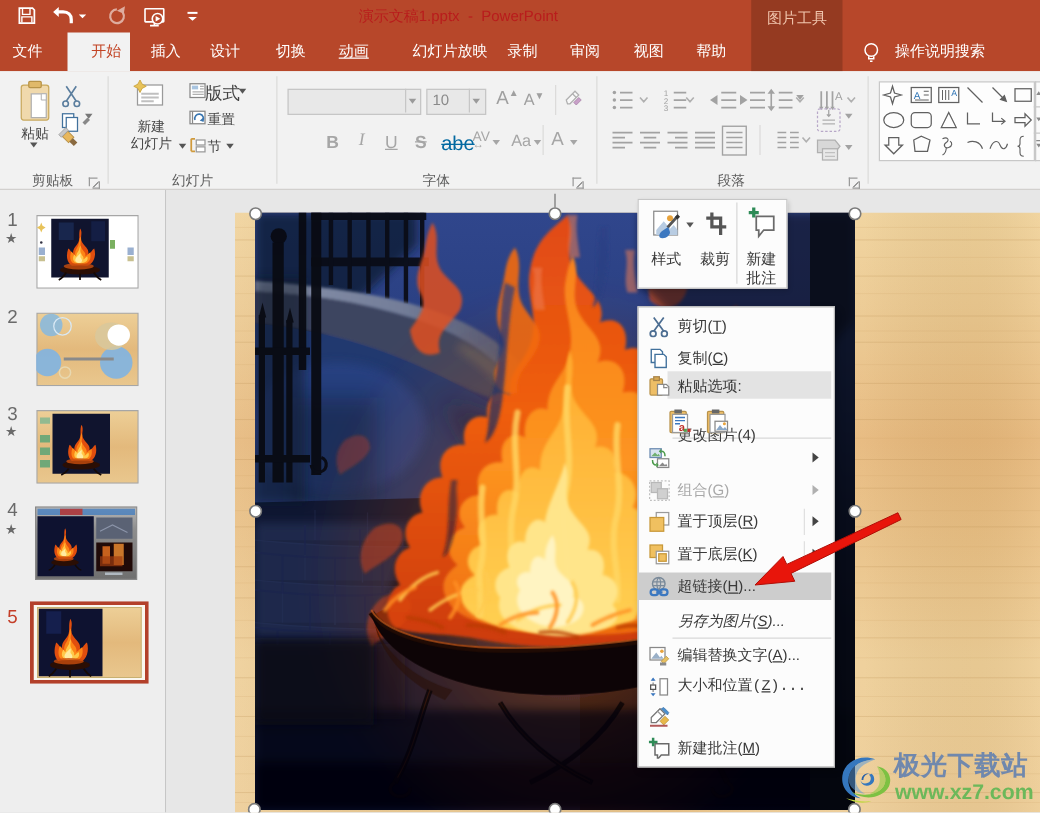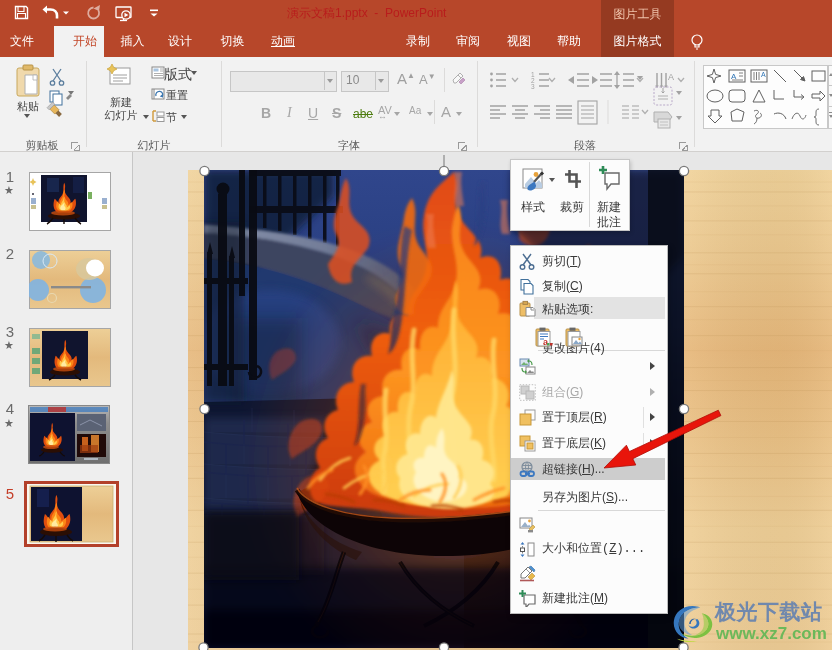--- a/index.html
+++ b/index.html
@@ -51,31 +51,32 @@
       </g>
   </svg>
 
   <div class="abs" style="left:54px;top:26px;width:50px;height:31px;background:#f2f2f2;"></div>
   <div class="tab" style="left:0px;width:44px;">文件</div>
   <div class="tab" style="left:54px;width:62px;color:#c24425;">开始</div>
   <div class="tab" style="left:108px;width:49px;">插入</div>
   <div class="tab" style="left:156px;width:48px;">设计</div>
   <div class="tab" style="left:208px;width:49px;">切换</div>
   <div class="tab" style="left:259px;width:48px;text-decoration:underline;">动画</div>
+  <div class="tab" style="left:312px;width:96px;">幻灯片放映</div>
   <div class="tab" style="left:394px;width:48px;">录制</div>
   <div class="tab" style="left:444px;width:48px;">审阅</div>
   <div class="tab" style="left:495px;width:48px;">视图</div>
   <div class="tab" style="left:545px;width:48px;">帮助</div>
-  <div class="tab" style="left:601px;width:73px;">图片格式</div>
   <svg class="abs" style="left:689px;top:33px;" width="16" height="18" viewBox="0 0 16 18">
     <g stroke="#fff" fill="none" stroke-width="1.2">
       <circle cx="8" cy="7" r="5"></circle>
         <path d="M6 12v2h4v-2M7 16h2"></path>
     </g>
   </svg>
+  <div class="tab" style="left:710px;width:84px;">操作说明搜索</div>
 
   <div class="abs" style="left:0;top:57px;width:832px;height:94px;background:#f2f2f2;border-bottom:1px solid #d2d0ce;"></div>
   <div class="glabel" style="left:4px;width:76px;">剪贴板</div>
   <div class="glabel" style="left:92px;width:124px;">幻灯片</div>
   <div class="glabel" style="left:226px;width:246px;">字体</div>
   <div class="glabel" style="left:482px;width:206px;">段落</div>
   <div class="gdiv" style="left:86px;"></div>
   <div class="gdiv" style="left:221px;"></div>
   <div class="gdiv" style="left:477px;"></div>
   <div class="gdiv" style="left:694px;"></div>
@@ -151,24 +152,24 @@
   <div class="abs" style="left:444px;top:68px;width:1px;height:24px;background:#dcdbda;"></div>
   <svg class="abs" style="left:450px;top:70px;" width="16" height="16" viewBox="0 0 16 16">
     <path d="M3 10L10 3l3 3-7 7H4z" fill="#f8f8f8" stroke="#b0b0b0"></path>
       <path d="M8 5l3 3" stroke="#b0b0b0"></path>
     <path d="M9 12l4-4 2 2-4 4z" fill="#c8a0c8" stroke="#a880a8" stroke-width="0.6"></path>
   </svg>
   <div class="abs" style="left:261px;top:105px;font-size:14px;color:#a6a6a6;font-weight:bold;">B</div>
   <div class="abs" style="left:287px;top:105px;font-size:14px;color:#a6a6a6;font-style:italic;font-family:Liberation Serif,serif;">I</div>
   <div class="abs" style="left:308px;top:105px;font-size:14px;color:#a6a6a6;text-decoration:underline;">U</div>
   <div class="abs" style="left:332px;top:105px;font-size:14px;color:#a6a6a6;text-decoration:line-through;font-weight:bold;">S</div>
-  <div class="abs" style="left:353px;top:107px;font-size:12px;color:#4d7c0f;text-decoration:line-through;text-align:center;">abe</div>
+  <div class="abs" style="left:353px;top:107px;font-size:16px;color:#0369a1;text-decoration:line-through;text-align:center;">abe</div>
   <div class="abs" style="left:378px;top:104px;font-size:11px;color:#a6a6a6;">AV<br><span style="position:relative;top:-7px;font-size:9px;">↔</span></div>
   <div class="abs" style="left:394px;top:112px;width:0;height:0;border-top:4px solid #a6a6a6;border-left:3.5px solid transparent;border-right:3.5px solid transparent;"></div>
-  <div class="abs" style="left:409px;top:105px;font-size:10px;color:#a6a6a6;">Aa</div>
+  <div class="abs" style="left:409px;top:105px;font-size:13px;color:#a6a6a6;">Aa</div>
   <div class="abs" style="left:427px;top:112px;width:0;height:0;border-top:4px solid #a6a6a6;border-left:3.5px solid transparent;border-right:3.5px solid transparent;"></div>
   <div class="abs" style="left:434px;top:100px;width:1px;height:24px;background:#dcdbda;"></div>
   <div class="abs" style="left:441px;top:103px;font-size:15px;color:#a6a6a6;">A</div>
   <div class="abs" style="left:456px;top:112px;width:0;height:0;border-top:4px solid #a6a6a6;border-left:3.5px solid transparent;border-right:3.5px solid transparent;"></div>
 
   <svg class="abs" style="left:484px;top:68px;" width="210" height="60" viewBox="0 0 210 60">
     <g stroke="#a2a2a2" stroke-width="1.4" fill="none">
       <path d="M12 6h10M12 12h10M12 18h10"></path>
       <path d="M55 6h10M55 12h10M55 18h10"></path>
       <path d="M93 6h12M93 12h12M93 18h12"></path>
@@ -631,21 +632,22 @@
   <div class="abs" style="left:538px;top:350px;width:127px;height:1px;background:#d8d8d8;"></div>
   <div class="abs" style="left:538px;top:510px;width:127px;height:1px;background:#d8d8d8;"></div>
   <div class="mitem" style="top:249px;">剪切(<u>T</u>)</div>
   <div class="mitem" style="top:274px;">复制(<u>C</u>)</div>
   <div class="mitem" style="top:297px;">粘贴选项:</div>
   <div class="mitem" style="top:336px;">更改图片(4)</div>
   <div class="mitem" style="top:380px;color:#a8a8a8;">组合(<u>G</u>)</div>
   <div class="mitem" style="top:405px;">置于顶层(<u>R</u>)</div>
   <div class="mitem" style="top:431px;">置于底层(<u>K</u>)</div>
   <div class="mitem" style="top:457px;">超链接(<u>H</u>)...</div>
-  <div class="mitem" style="top:485px;">另存为图片(<u>S</u>)...</div>
+  <div class="mitem" style="top:485px;font-style:italic;">另存为图片(<u>S</u>)...</div>
+  <div class="mitem" style="top:512px;">编辑替换文字(<u>A</u>)...</div>
   <div class="mitem" style="top:537px;font-family:Liberation Mono, monospace;">大小和位置(<u>Z</u>)...</div>
   <div class="mitem" style="top:586px;">新建批注(<u>M</u>)</div>
   <div class="marrow" style="top:362px;"></div>
   <div class="marrow" style="top:388px;border-left-color:#b0b0b0;"></div>
   <div class="marrow" style="top:413px;"></div>
   <div class="marrow" style="top:439px;"></div>
   <div class="abs" style="left:643px;top:407px;width:1px;height:21px;background:#e0e0e0;"></div>
   <div class="abs" style="left:643px;top:433px;width:1px;height:21px;background:#e0e0e0;"></div>
 
   <svg class="mico" style="top:253px;" viewBox="0 0 17 17">

